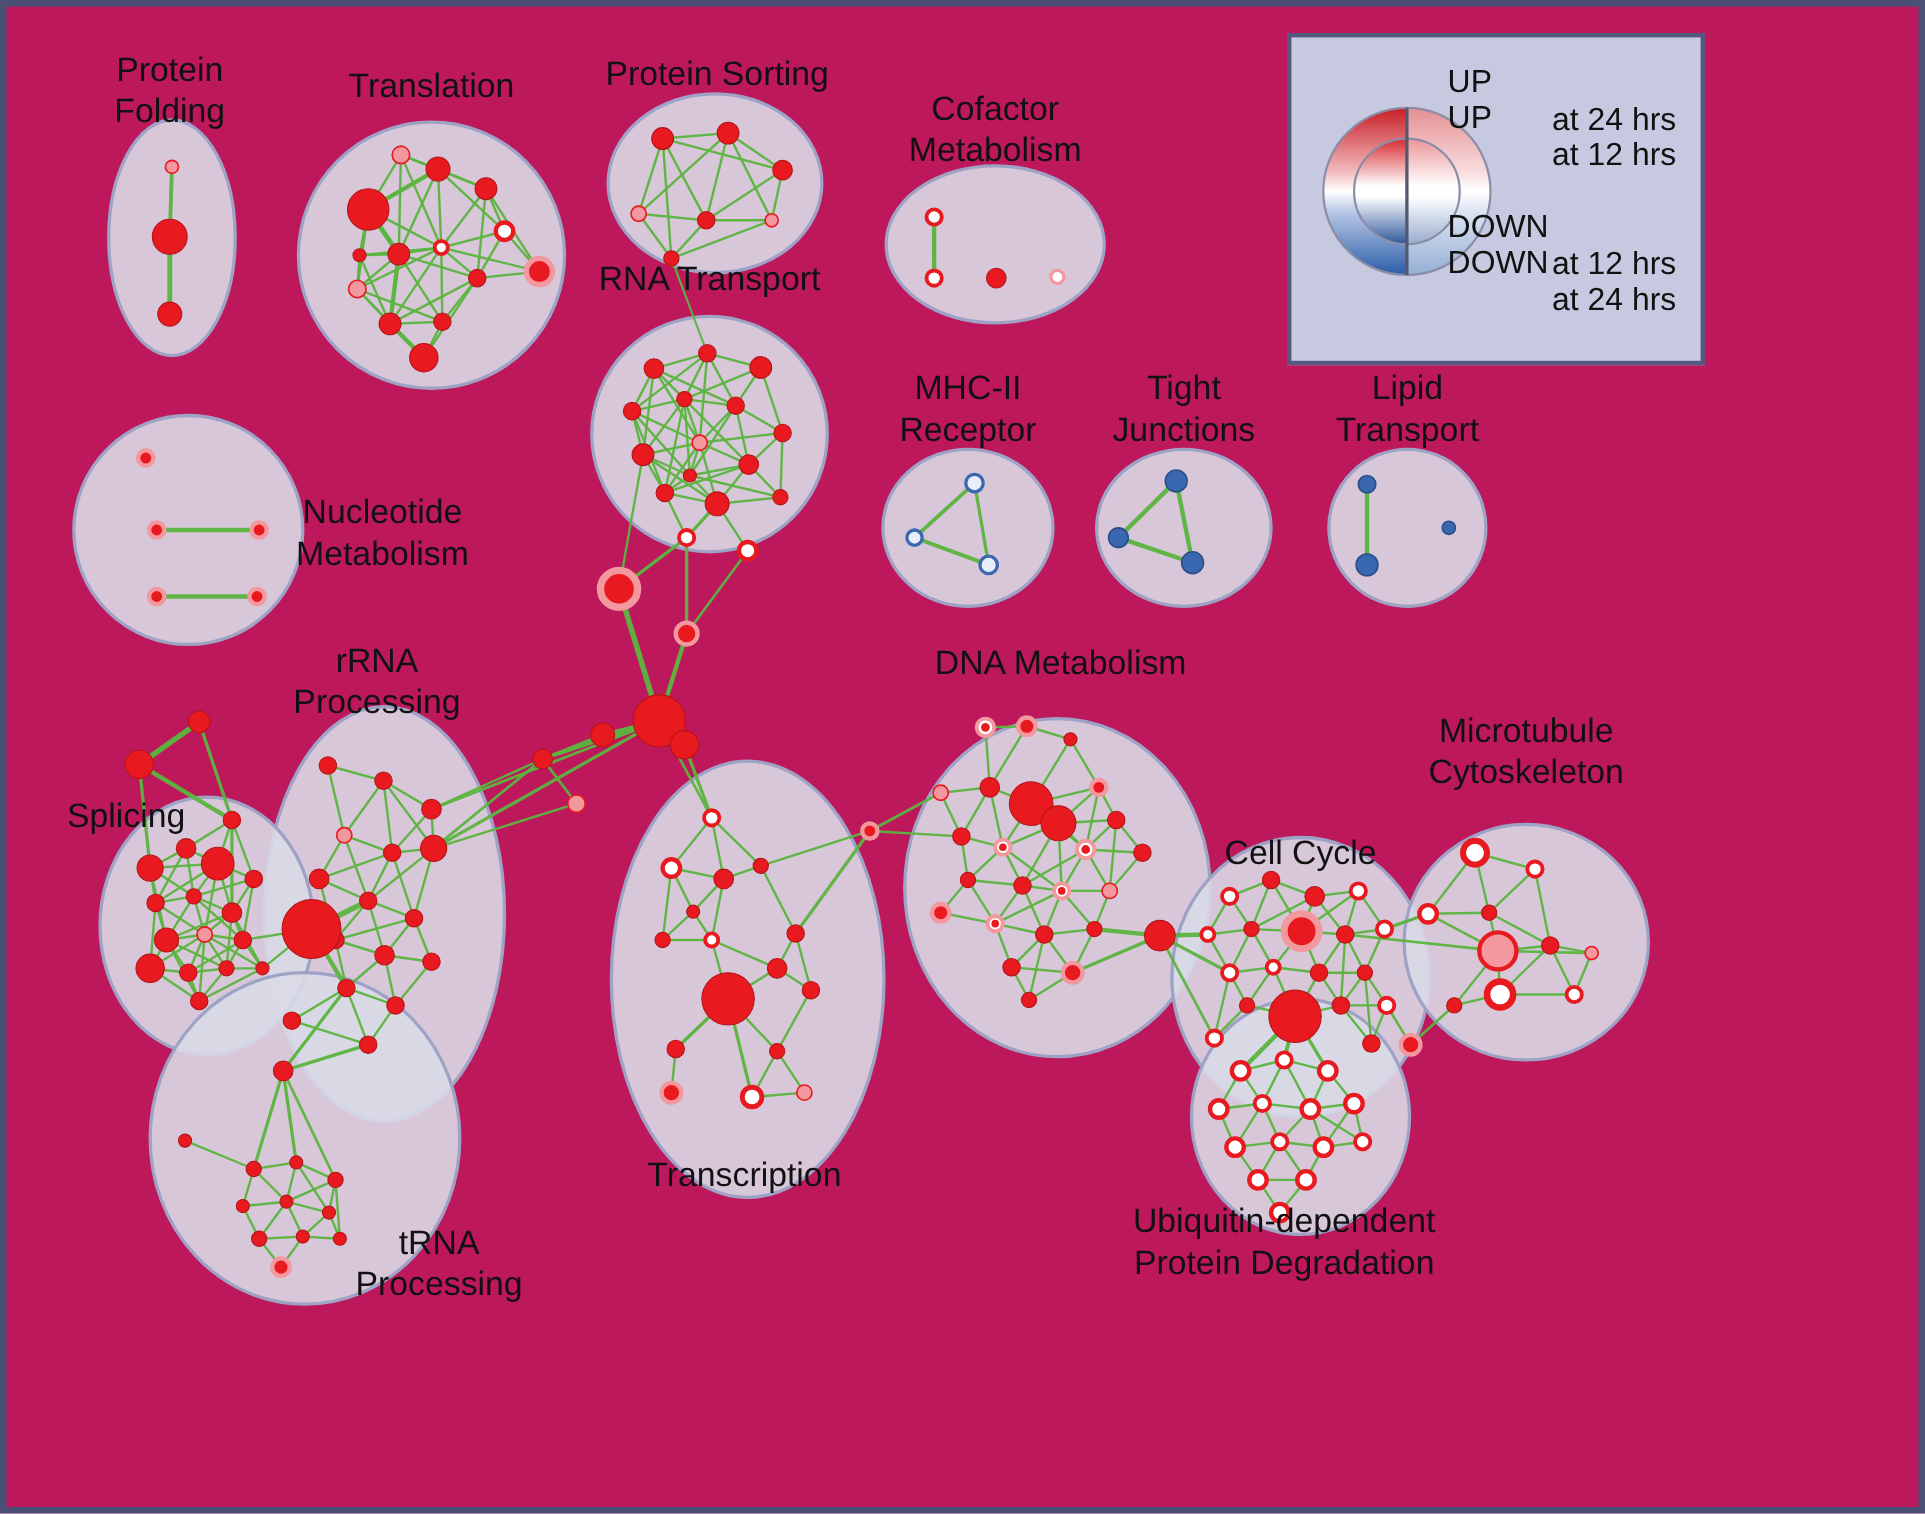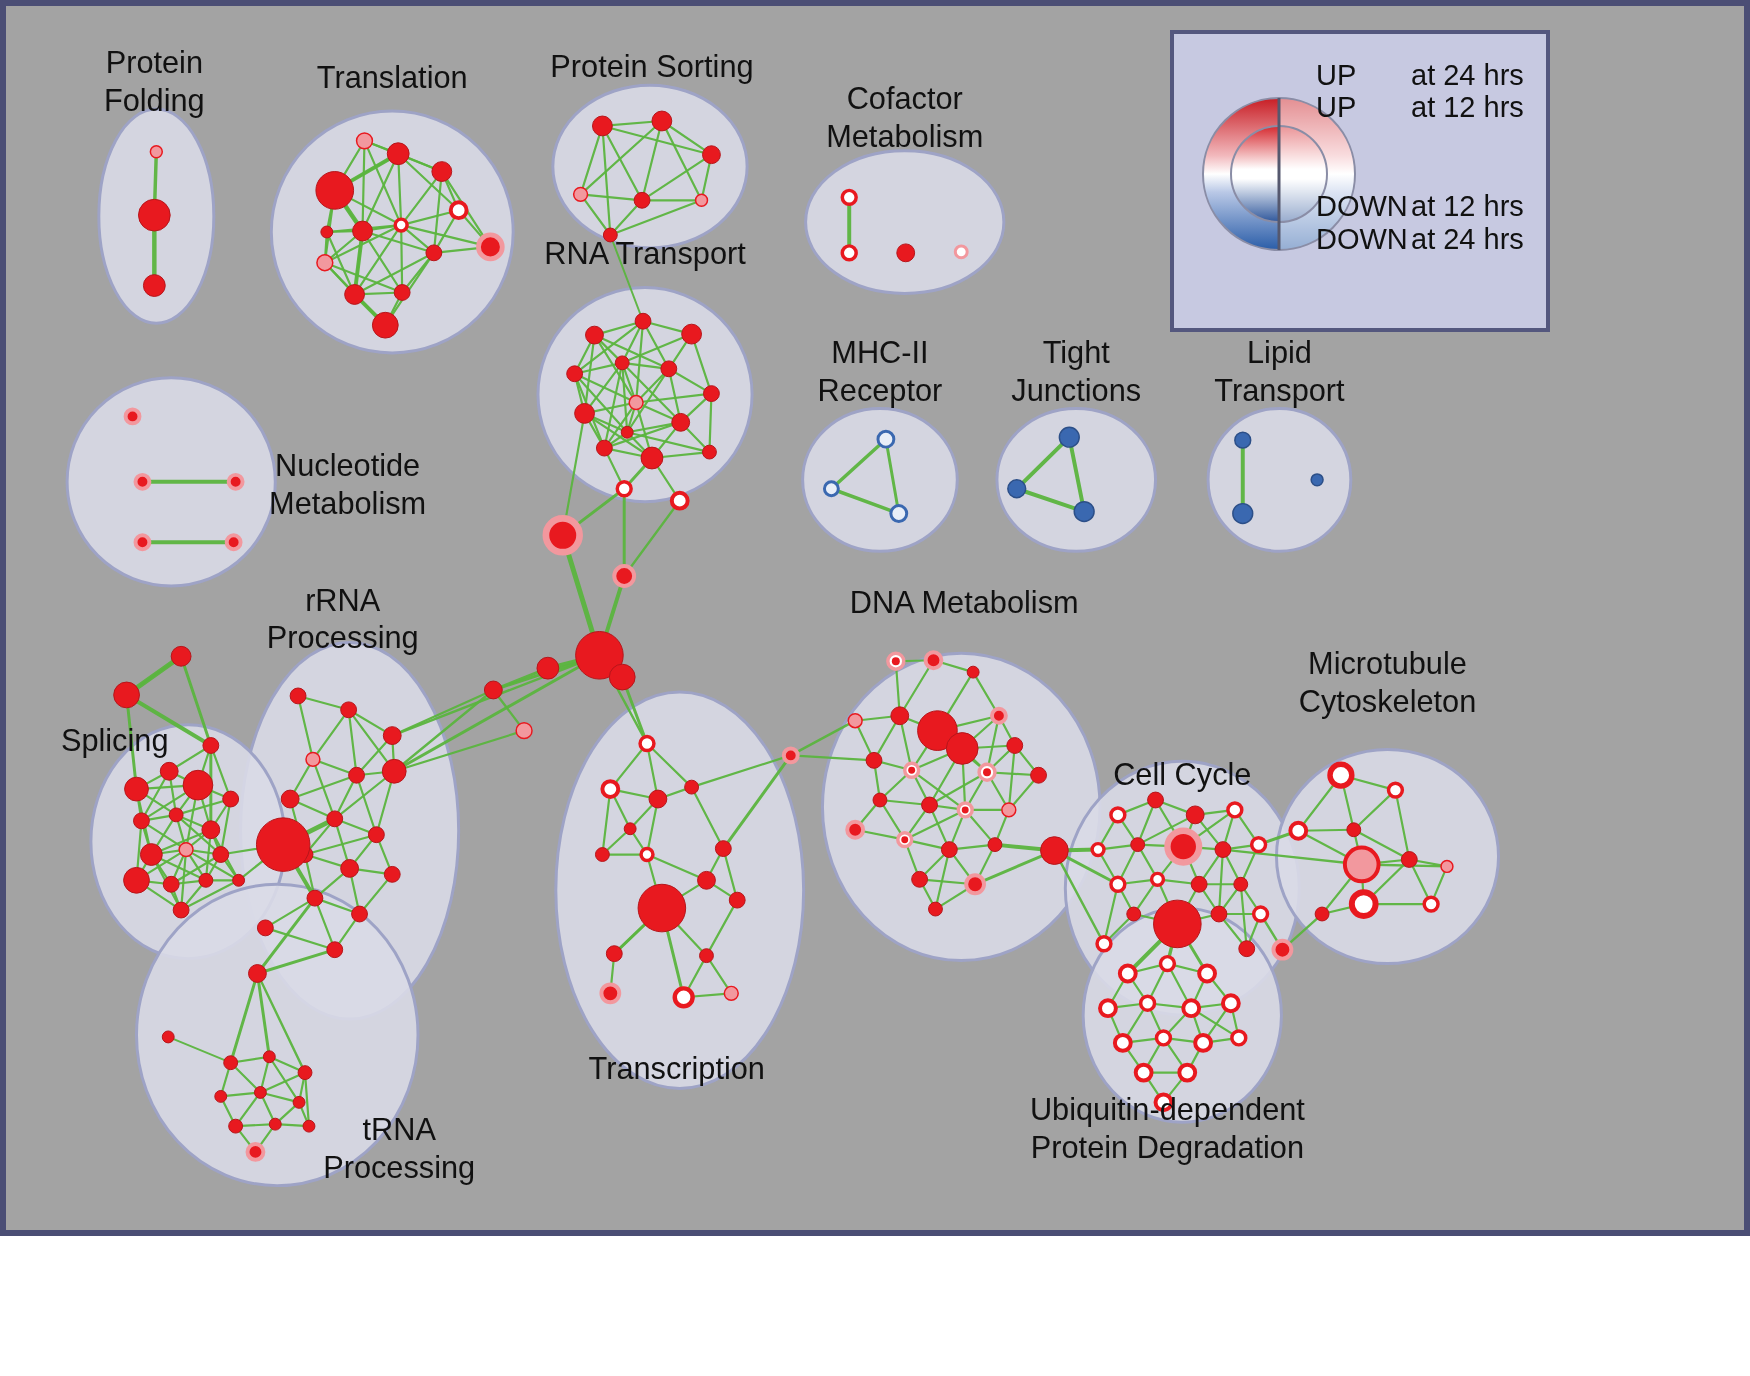--- a/index.html
+++ b/index.html
@@ -1,29 +1,29 @@
 <!DOCTYPE html>
 <html><head>
 <meta charset="utf-8">
 <style>
   html,body{margin:0;padding:0;background:#ffffff;}
   .figure{
-    width:1750px;height:1236px;position:relative;box-sizing:border-box;
-    background:#a3a3a3;border:6px solid #4b4e75;overflow:hidden;
+    width:1750px;height:1376px;position:relative;box-sizing:border-box;
+    background:#be185d;border:6px solid #4b4e75;overflow:hidden;
     font-family:"Liberation Sans",sans-serif;
   }
   #network-svg{position:absolute;left:0;top:0;width:1738px;height:1364px;}
   .legend{
     position:absolute;left:1164px;top:24px;width:372px;height:294px;
     border:4px solid #54577e;background:#c7c9e1;z-index:5;
   }
   .legend-glyph{position:absolute;left:10px;top:36px;}
   .lg{position:absolute;font-size:29px;color:#111;white-space:nowrap;}
   .lg.lbl{left:120px;margin-left:22px;}
-  .lg.tim{left:237px;}
+  .lg.tim{left:237px;margin-top:34px;}
   .t1{top:25px;}
   .t2{top:57px;}
   .t3{top:156px;}
   .t4{top:189px;}
   .lg-caption{
     position:absolute;top:218px;left:0;width:100%;text-align:center;
     font-size:28px;line-height:33px;color:#111;
   }
 </style>
 </head>

